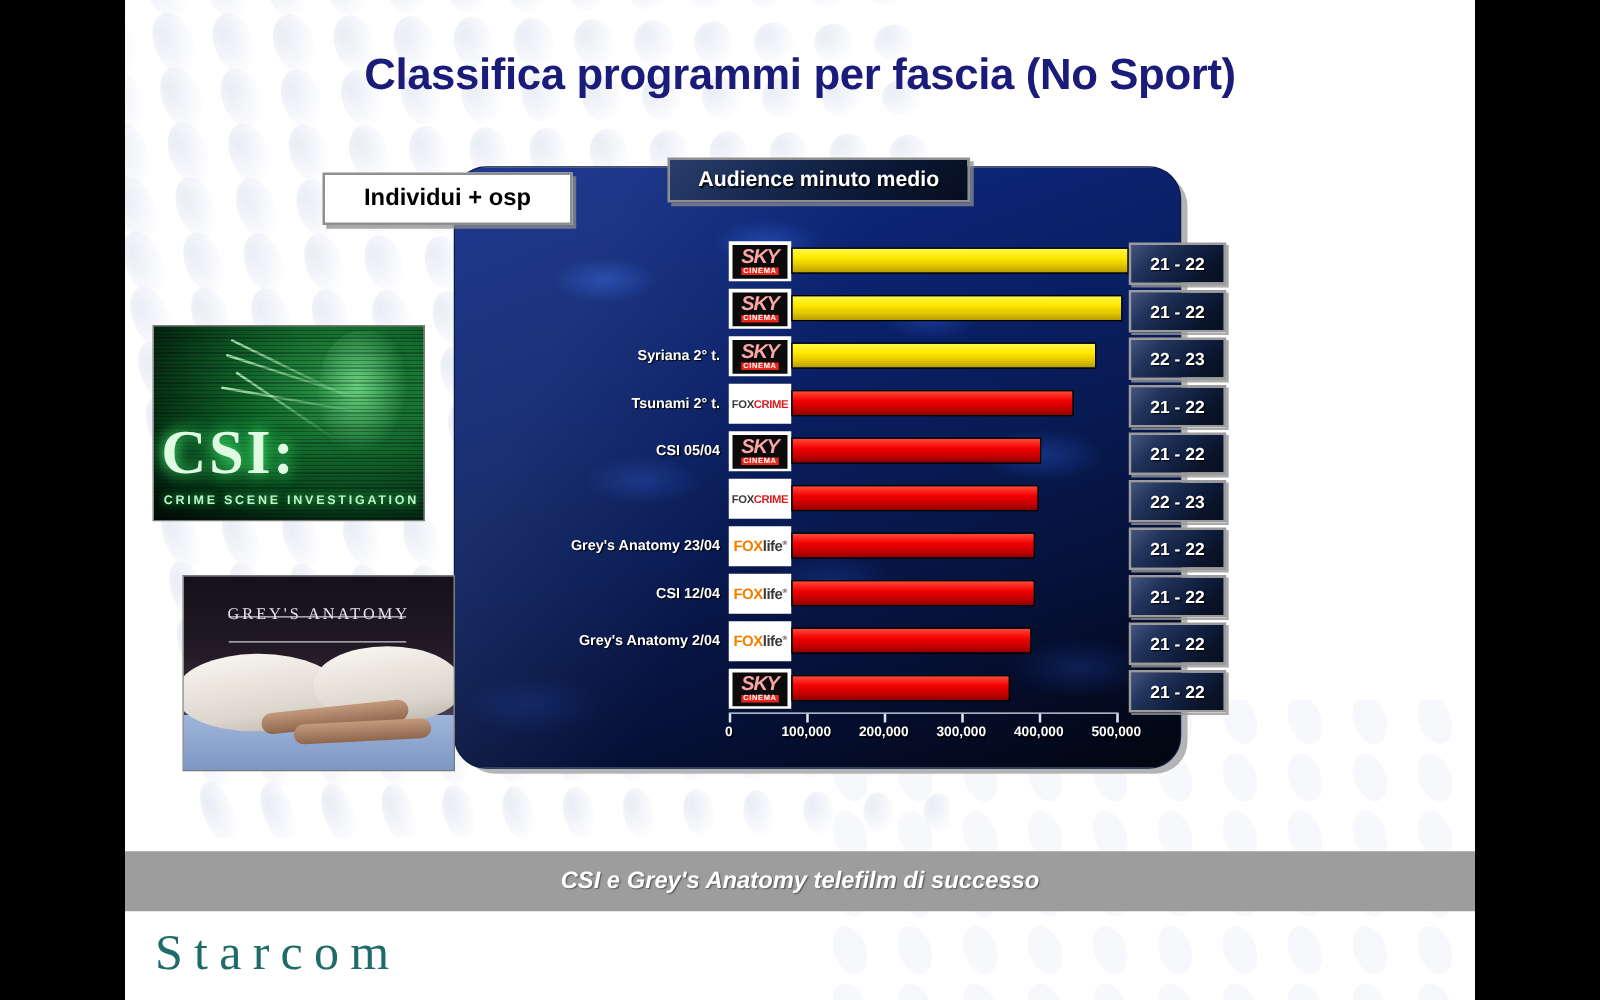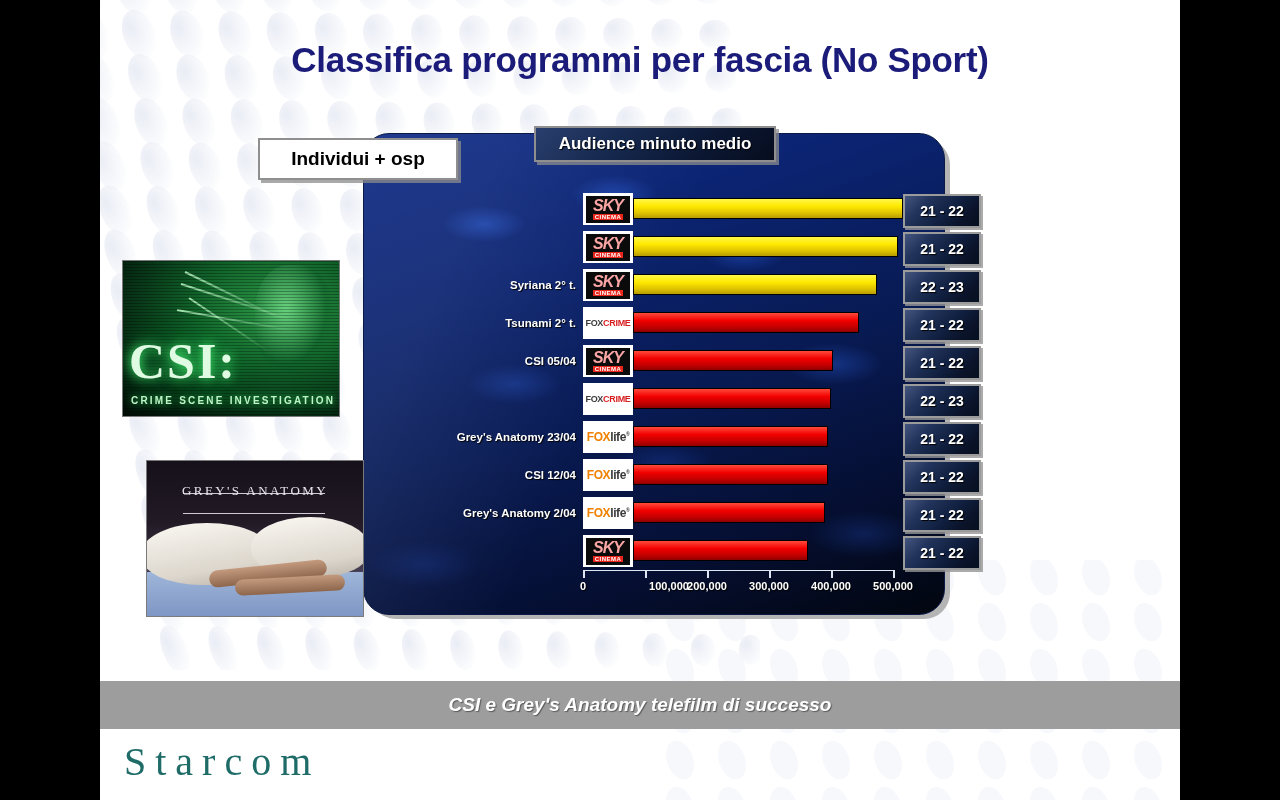--- a/index.html
+++ b/index.html
@@ -573,21 +573,21 @@
             <span class="sky-bot">CINEMA</span>
           </span>
         </span>
         <span class="bar red" style="width:175px"></span>
       </div>
     </div>
   <div id="axis">
       <div class="tick" style="left: 0px;"></div>
       <div class="ticklabel" style="left: 0px;">0</div>
       <div class="tick" style="left: 62px;"></div>
-      <div class="ticklabel" style="left: 62px; margin-left: 24px;">100,000</div>
+      <div class="ticklabel" style="left: 62px;">100,000</div>
       <div class="tick" style="left: 124px;"></div>
       <div class="ticklabel" style="left: 124px;">200,000</div>
       <div class="tick" style="left: 186px;"></div>
       <div class="ticklabel" style="left: 186px;">300,000</div>
       <div class="tick" style="left: 248px;"></div>
       <div class="ticklabel" style="left: 248px;">400,000</div>
       <div class="tick" style="left: 310px;"></div>
       <div class="ticklabel" style="left: 310px;">500,000</div>
     </div>
   <div id="badges">

